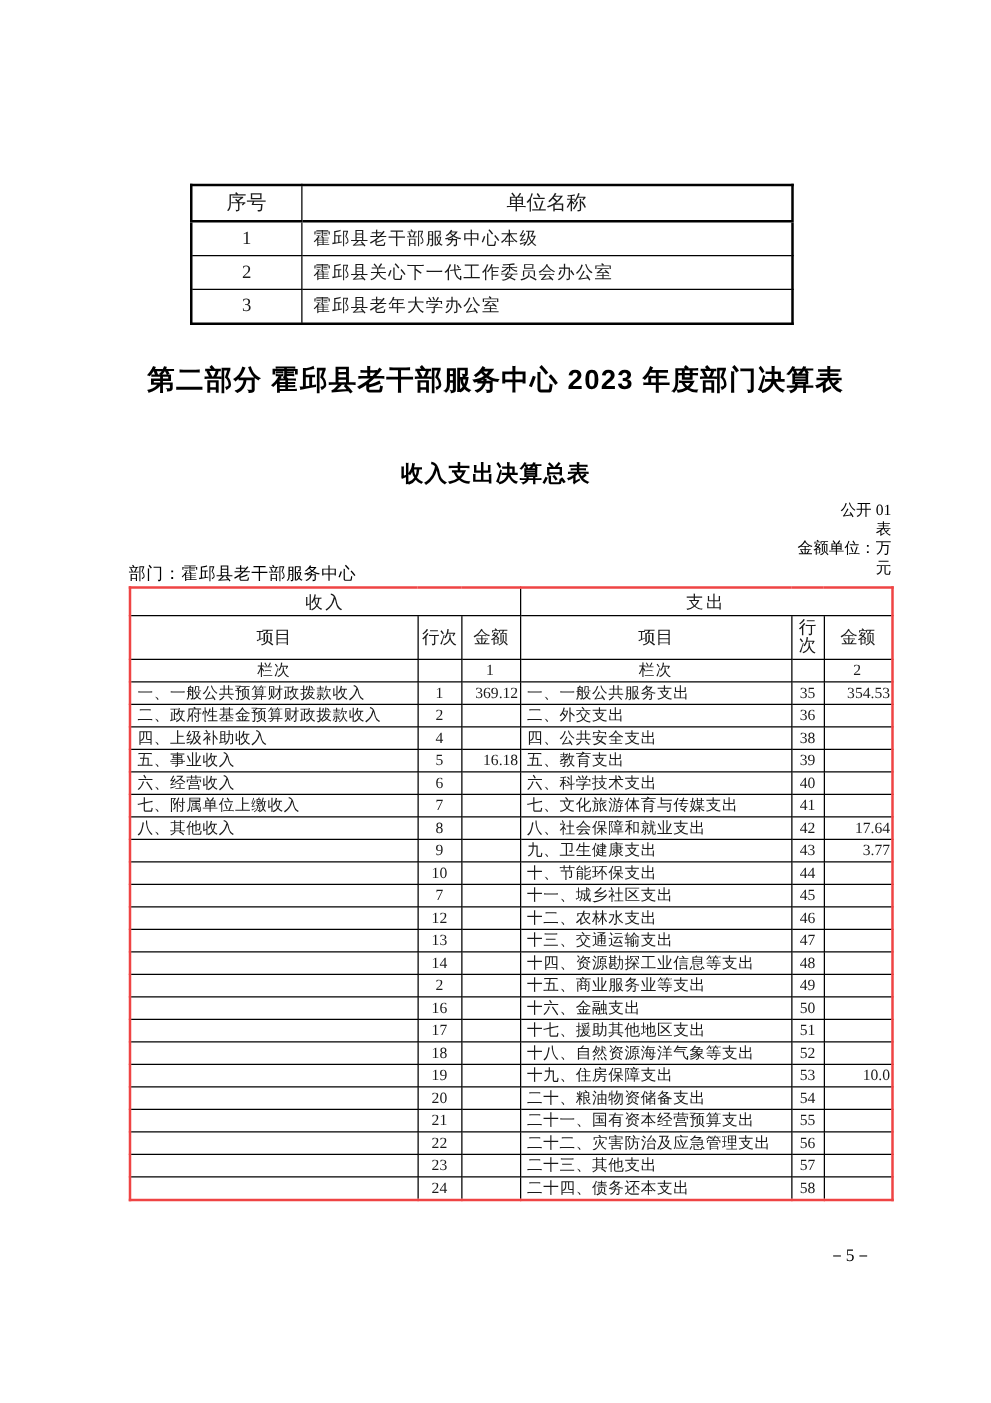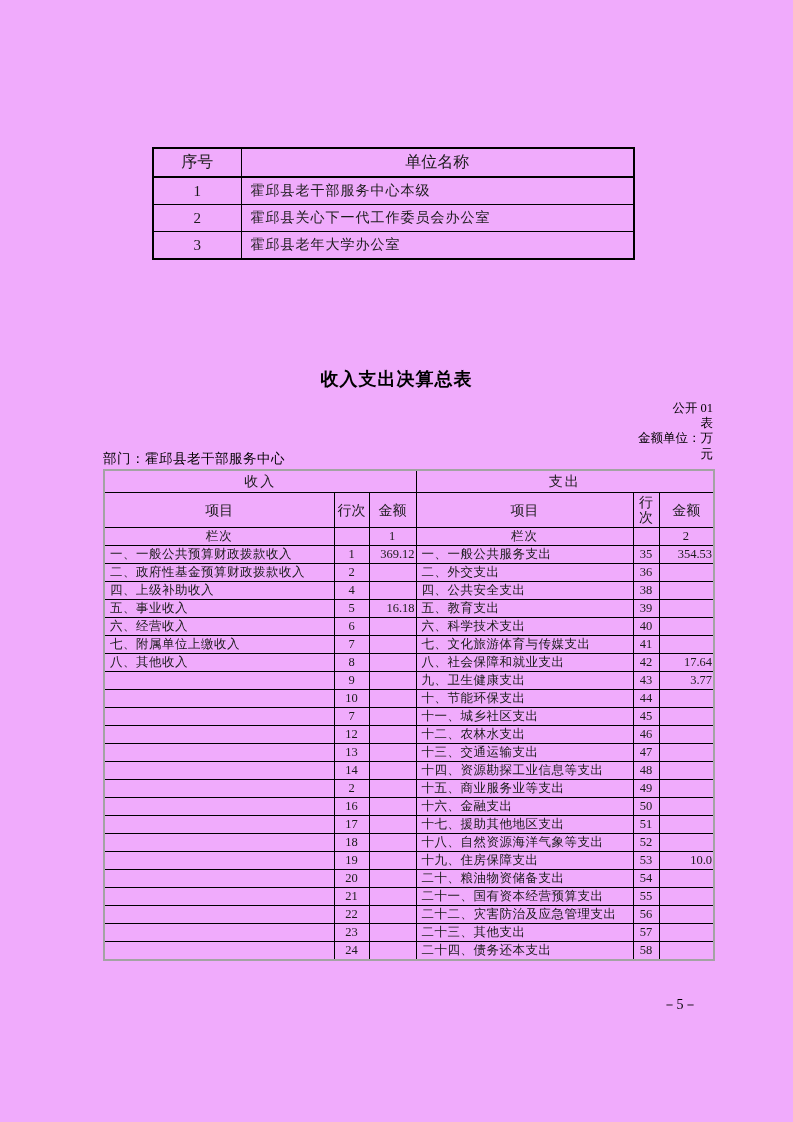--- a/index.html
+++ b/index.html
@@ -1,19 +1,19 @@
 <!DOCTYPE html>
 <html><head>
 <meta charset="utf-8">
 <style>
   html,body{margin:0;padding:0;background:#888;}
   .page{
     position:relative;
     width:793px;height:1122px;
-    background:#f0abfc;
+    background:#ffffff;
     margin:0 auto;
     font-family:"Liberation Serif","DejaVu Serif",serif;
     color:#1a1a1a;
     overflow:hidden;
   }
   table{border-collapse:collapse;table-layout:fixed;}
   
   .units-table{
     position:absolute;left:152px;top:147px;width:481px;
     border:2px solid #000;
@@ -46,21 +46,21 @@
     position:absolute;top:401px;left:413px;width:300px;
     text-align:right;font-size:12.5px;line-height:15.2px;color:#000;
   }
   .dept-label{
     position:absolute;left:103px;top:450px;
     font-size:13.5px;color:#000;letter-spacing:0.5px;
   }
   
   .summary-table{
     position:absolute;left:103px;top:469px;width:610px;
-    border:2px solid #a3a3a3;
+    border:2px solid #ef4444;
     font-size:12.5px;
   }
   .summary-table th,.summary-table td{
     border:1px solid #000;padding:0;overflow:hidden;white-space:nowrap;
   }
   .summary-table .sec-row th{
     height:21px;font-size:14px;font-weight:normal;text-align:center;letter-spacing:2px;
   }
   .summary-table .colhead-row th{
     height:34px;font-size:14px;font-weight:normal;text-align:center;
@@ -102,20 +102,21 @@
           <td class="seq">2</td>
           <td class="uname">霍邱县关心下一代工作委员会办公室</td>
         </tr>
         <tr>
           <td class="seq">3</td>
           <td class="uname">霍邱县老年大学办公室</td>
         </tr>
       </tbody>
   </table>
 
+  <h1 class="section-title">第二部分 霍邱县老干部服务中心 2023 年度部门决算表</h1>
   <h2 class="table-title">收入支出决算总表</h2>
 
   <div class="meta-notes">
     <div>公开 01</div>
     <div>表</div>
     <div>金额单位：万</div>
     <div>元</div>
   </div>
 
   <div class="dept-label">部门：霍邱县老干部服务中心</div>

